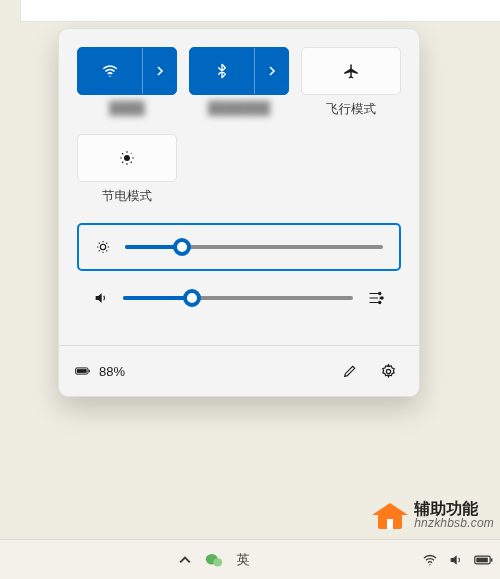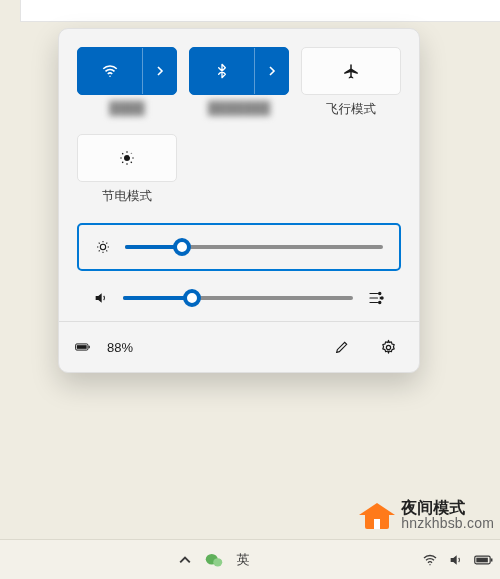--- a/index.html
+++ b/index.html
@@ -129,25 +129,25 @@
     border-radius: 50%;
     background: #fff;
     border: 4px solid #0067c0;
     transform: translate(-50%, -50%);
   }
   .icon-small { width: 16px; height: 16px; color: #1a1a1a; flex-shrink: 0; }
   .sound-settings-icon { width: 18px; height: 18px; cursor: pointer; flex-shrink: 0; }
 
   .footer {
     border-top: 1px solid #ddd;
-    margin: 0 -18px 0 -18px;
+    margin: 24px -18px 0 -18px;
     padding: 10px 16px;
     display: flex;
     align-items: center;
-    gap: 16px;
+    gap: 8px;
   }
   .footer .spacer { flex: 1; }
   .footer .ibtn {
     width: 30px; height: 30px;
     display: flex; align-items: center; justify-content: center;
     border-radius: 4px;
     cursor: pointer;
   }
 
   
@@ -209,21 +209,21 @@
     position: absolute;
     left: 15px; top: 22px;
     width: 6px; height: 10px;
     background: #fff;
   }
   .watermark .text {
     display: flex; flex-direction: column;
     line-height: 1.1;
   }
   .watermark .text .cn { font-size: 16px; font-weight: 700; color: #222; }
-  .watermark .text .url { font-size: 14px; color: #666; letter-spacing: 0.2px; }
+  .watermark .text .url { font-size: 12px; color: #666; letter-spacing: 0.2px; font-style: italic; }
 
   .ime {
     font-size: 13px;
     color: #3a3a3a;
   }
 </style>
 </head>
 <body>
 
 <div class="desktop-window"></div>
@@ -343,21 +343,21 @@
   </div>
 </div>
 
 <div class="watermark">
   <div class="logo">
     <div class="roof"></div>
       <div class="body"></div>
       <div class="door"></div>
   </div>
   <div class="text">
-    <span class="cn">夜间模式</span>
+    <span class="cn">辅助功能</span>
     <span class="url">hnzkhbsb.com</span>
   </div>
 </div>
 
 <div class="taskbar">
   <div class="center">
     <div class="tray-item">
       <svg width="12" height="12" viewBox="0 0 10 10" fill="none" stroke="#3a3a3a" stroke-width="1.6">
           <path d="M1 7l4-4 4 4"></path>
         </svg>

